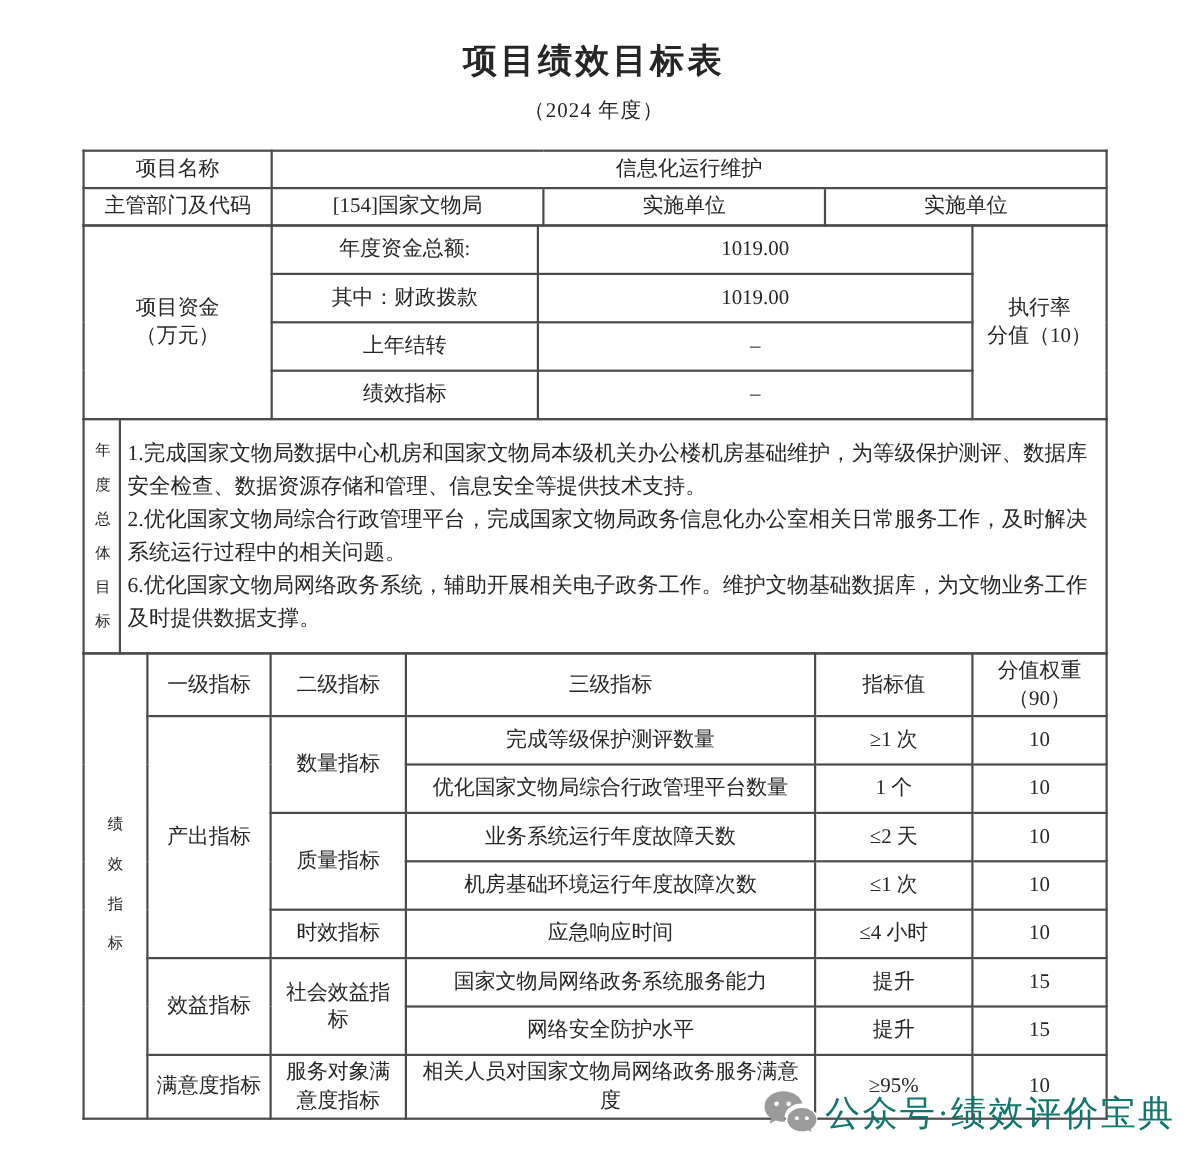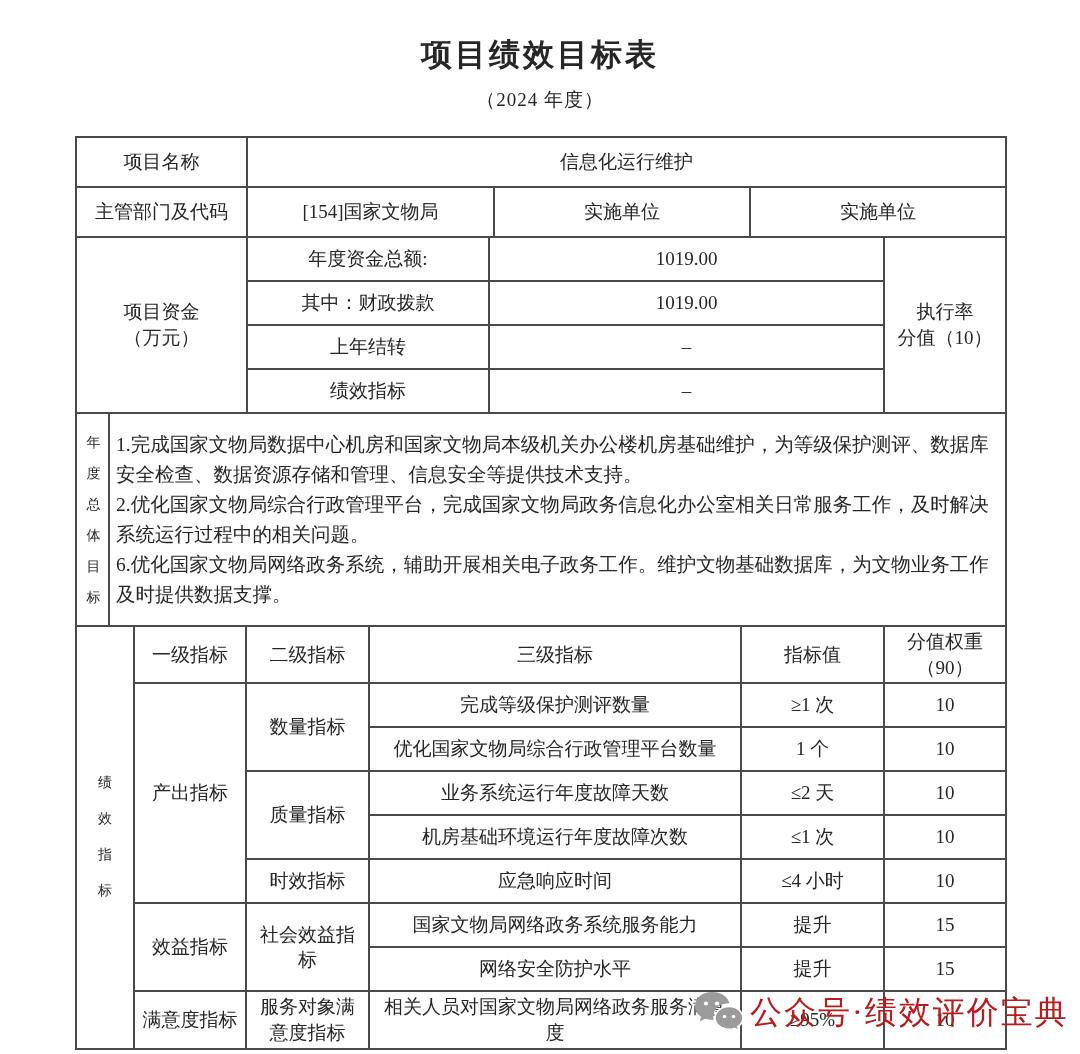--- a/index.html
+++ b/index.html
@@ -45,21 +45,21 @@
   table.tbl + table.tbl { margin-top: -2px; }
   .tbl td {
     border: 2px solid #4a4a4a;
     font-size: 19px;
     text-align: center;
     vertical-align: middle;
     padding: 2px 6px;
     line-height: 1.35;
     overflow: hidden;
   }
-  .h40 { height: 50px; }
+  .h40 { height: 34px; }
   .h42 { height: 44px; }
   .h54 { height: 55px; }
   .h56 { height: 56px; }
   .hgoal { height: 213px; }
   .ta-left  { text-align: left;  padding-left: 13px; }
   .ta-right { text-align: right; padding-right: 15px; }
   .vertical-label {
     padding: 0;
   }
   .vertical-label .vtxt {
@@ -82,21 +82,21 @@
     text-align: left;
   }
   .two-line div { line-height: 1.35; }
   .watermark {
     position: absolute;
     left: 693px;
     top: 990px;
     display: flex;
     align-items: center;
     gap: 7px;
-    color: #b91c1c;
+    color: #0f766e;
     z-index: 5;
   }
   .watermark .wm-text {
     font-size: 32px;
     letter-spacing: 2px;
     white-space: nowrap;
   }
   .wm-icon { width: 50px; height: 46px; flex: 0 0 auto; }
 </style>
 </head>

